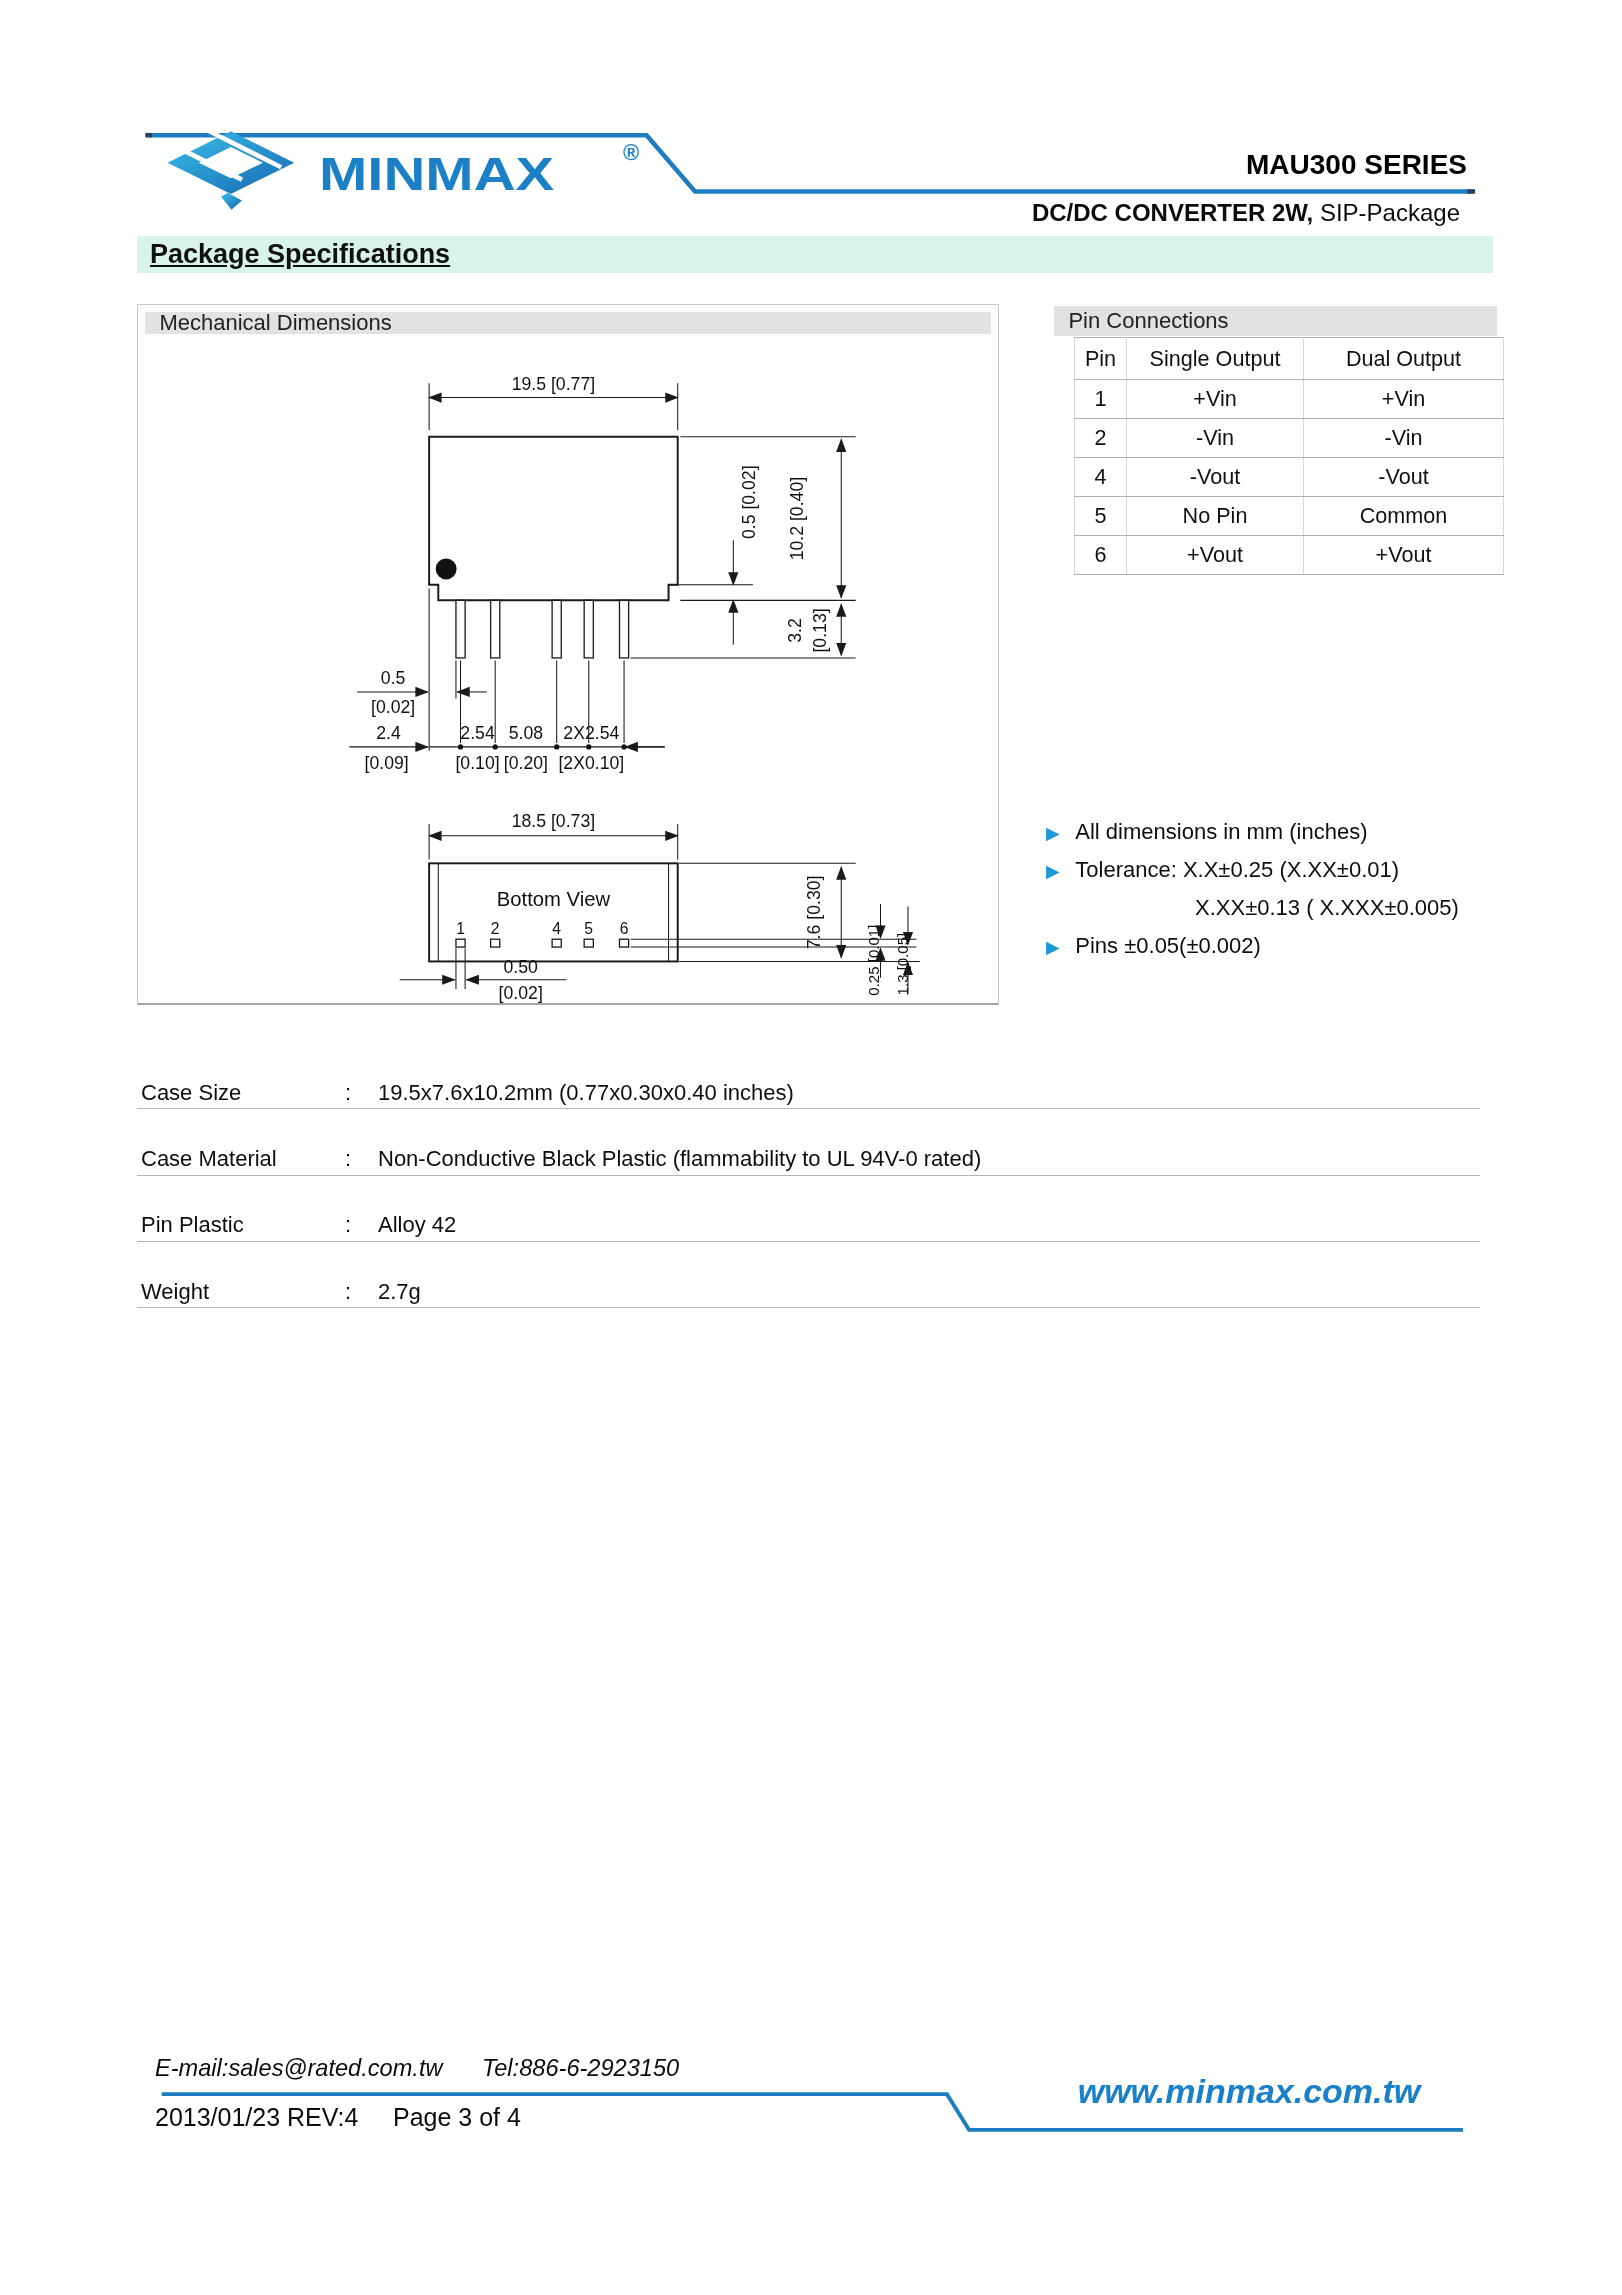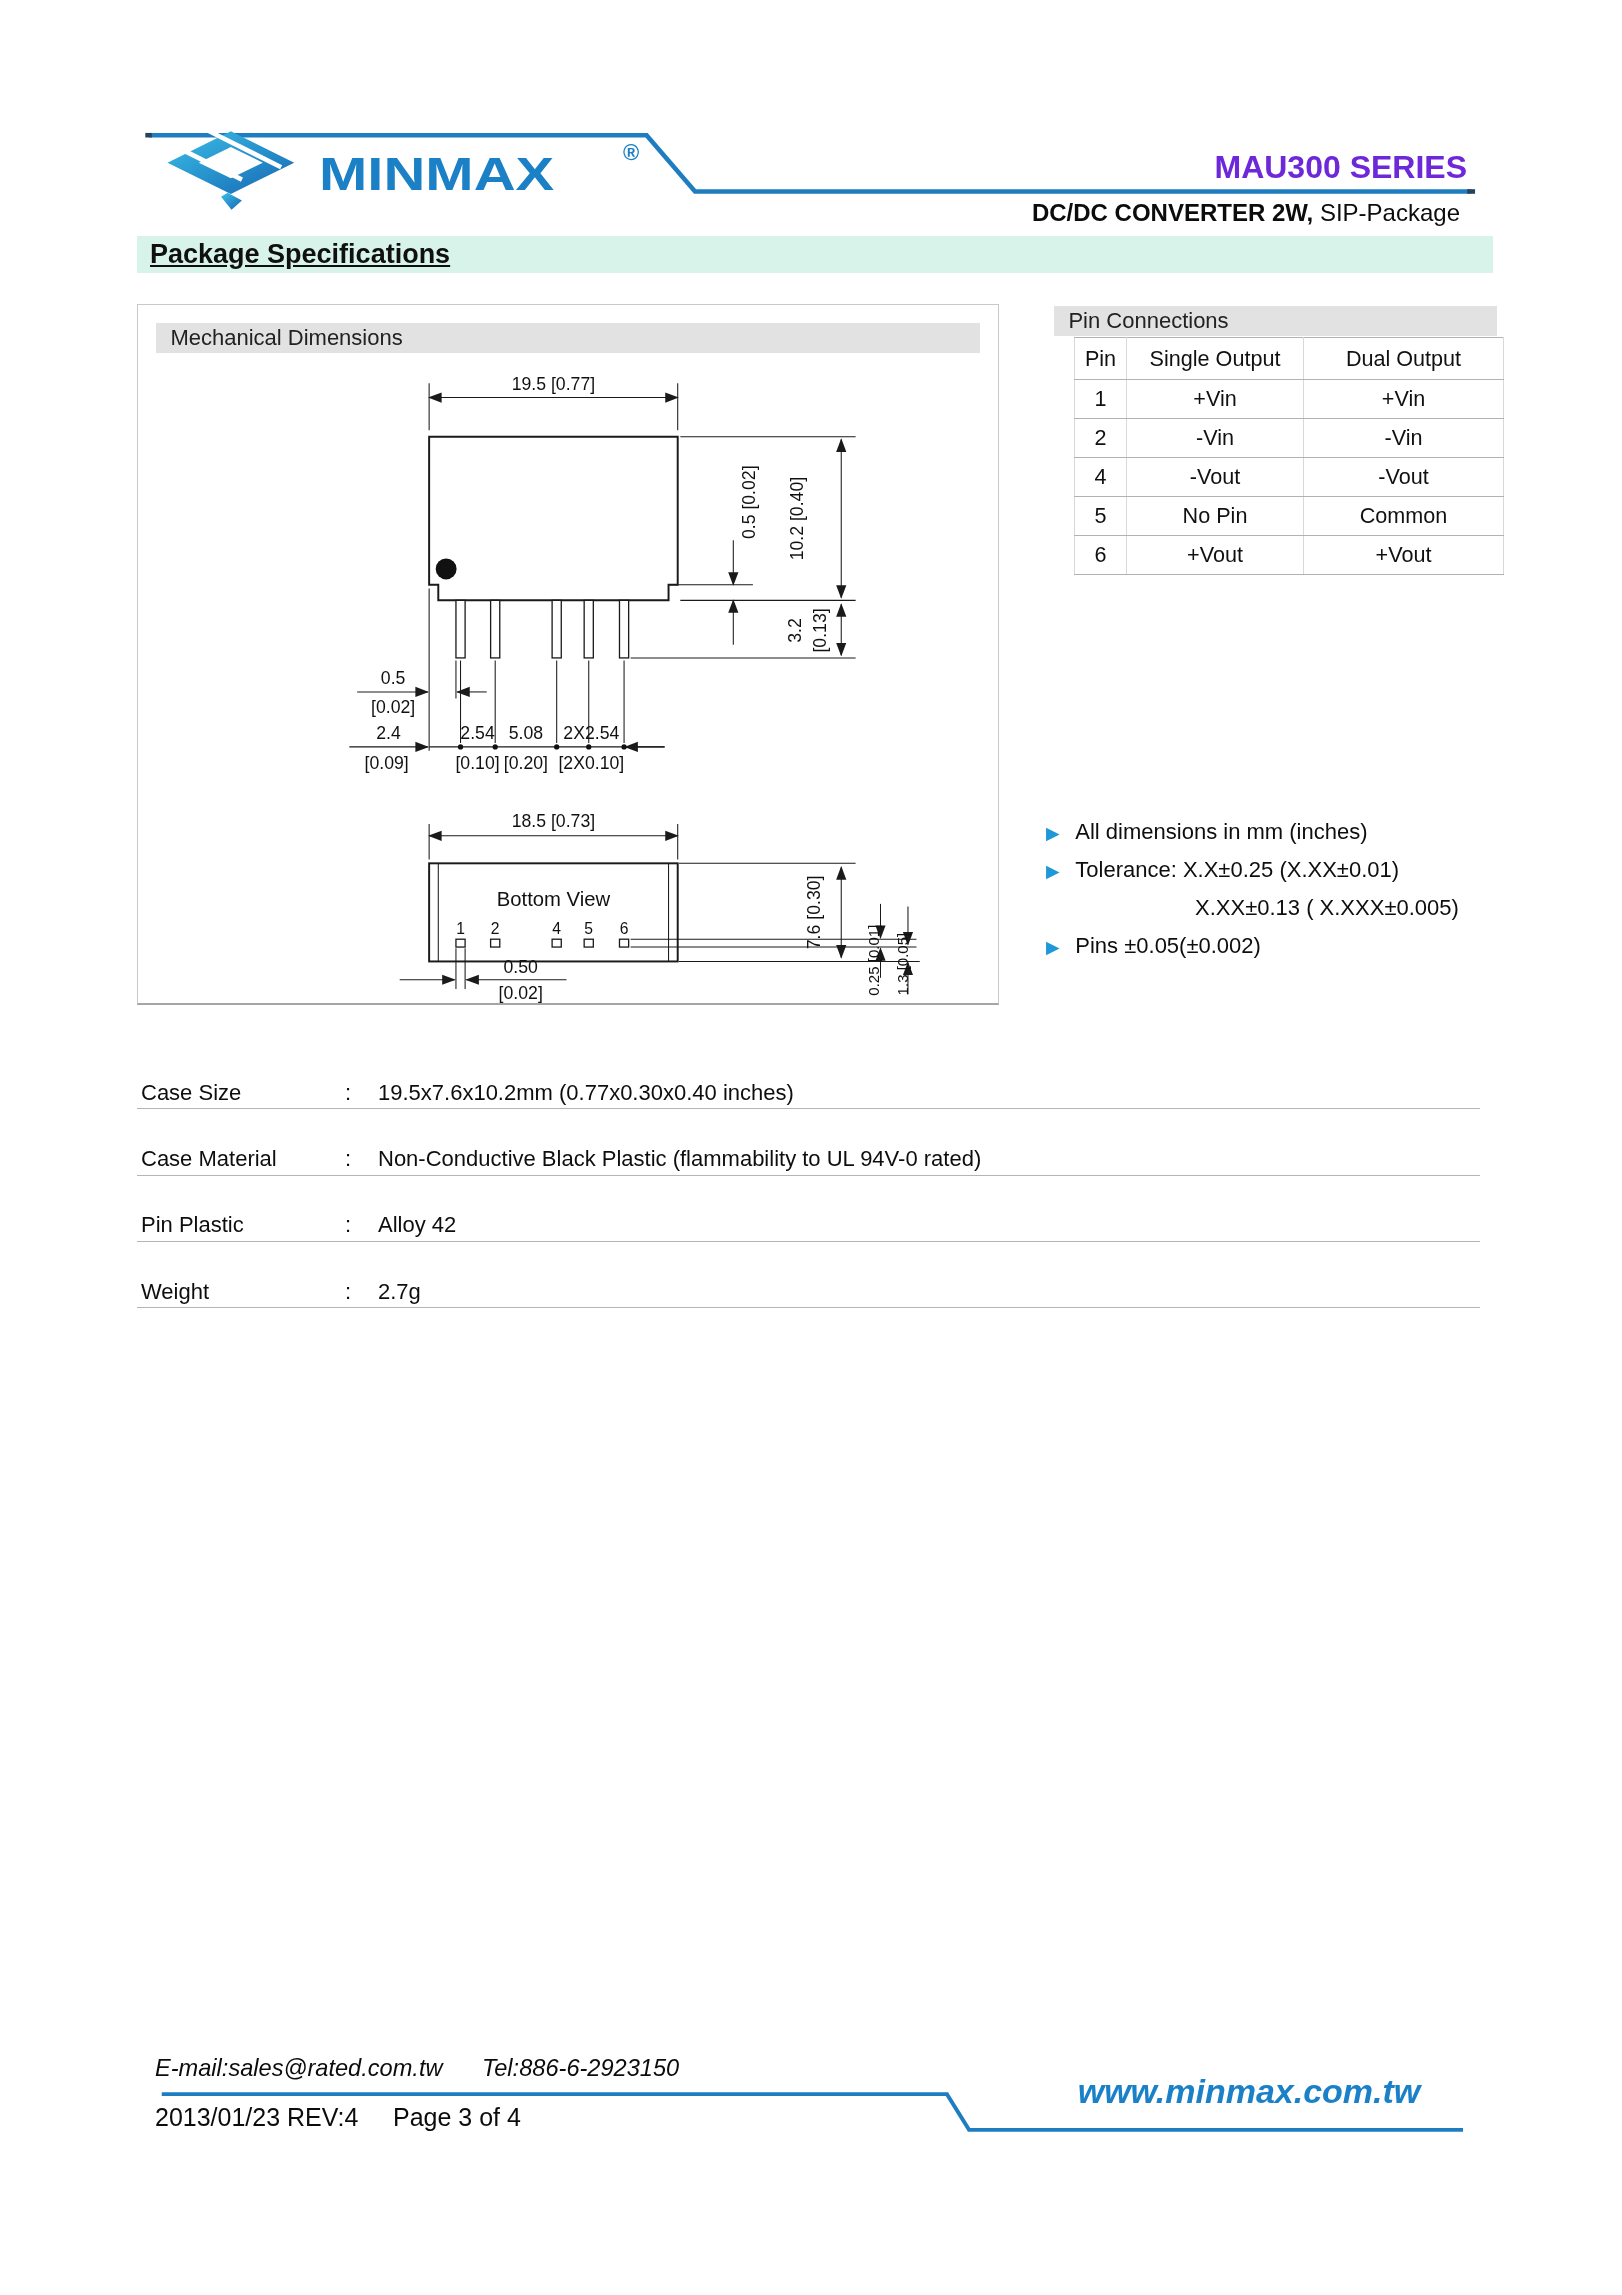--- a/index.html
+++ b/index.html
@@ -1,21 +1,21 @@
 <!DOCTYPE html>
 <html style="font-size:10.5px"><head>
 <meta charset="utf-8">
 <style>
   html,body{margin:0;padding:0;background:#ffffff;font-family:"Liberation Sans",sans-serif;}
   #page{position:relative;width:1622px;height:2295px;background:#fff;overflow:hidden;}
   .abs{position:absolute;}
   
   .brand-text{font-weight:bold;color:#1b80c6;font-size:58px;letter-spacing:0px;transform:scaleY(.80);transform-origin:top left;white-space:nowrap;}
   .brand-reg{font-weight:bold;color:#1b80c6;font-size:22px;}
-  .series-title{font-weight:bold;color:#6d28d9;font-size:32px;white-space:nowrap;}
+  .series-title{font-weight:bold;color:#000000;font-size:28px;white-space:nowrap;}
   .subtitle{font-size:24px;color:#0c0c0c;white-space:nowrap;}
   .subtitle b{font-weight:bold;text-align:center;}
   
   .bar-mint{background:#d8f3ea;display:flex;align-items:center;padding-left:13px;font-weight:bold;font-size:27px;color:#101010;}
   .bar-gray{background:#e2e2e2;display:flex;align-items:center;padding-left:14.4px;font-size:22px;color:#222;}
   
   .mech-box{border:1.3px solid #c9c9c9;border-bottom:2px solid #a6a6a6;background:#fff;}
   
   table.pin{border-collapse:collapse;background:#fff;font-size:21.6px;color:#111;table-layout:fixed;}
   table.pin th,table.pin td{border-top:1.3px solid #b2b2b2;border-bottom:1.3px solid #b2b2b2;border-left:1.3px solid #d8d8d8;border-right:1.3px solid #d8d8d8;text-align:center;font-weight:normal;padding:0;}
@@ -71,21 +71,21 @@
   <div class="abs brand-reg" style="left:623px;top:140px;">®</div>
 
   <div class="abs series-title" style="right:155px;top:149px;">MAU300 SERIES</div>
   <div class="abs subtitle" style="right:162px;top:199px;">
     <b>DC/DC CONVERTER 2W,</b><span> SIP-Package</span>
   </div>
 
   <div class="abs bar-mint" style="left:137px;top:236px;width:1343px;height:37px;text-decoration:underline;">Package Specifications</div>
 
   <div class="abs mech-box" style="left:137px;top:304px;width:860px;height:698px;">
-    <div class="bar-gray" style="height:30px;margin:18px;">Mechanical Dimensions</div>
+    <div class="bar-gray" style="height:22px;margin:7px;">Mechanical Dimensions</div>
   </div>
 
   <svg class="abs" style="left:141px;top:340px;overflow:visible;" width="851" height="662" viewBox="0 0 1300 1012">
     <defs>
       <marker id="ah" markerWidth="13" markerHeight="13" viewBox="0 0 12 12" refX="11" refY="6" orient="auto-start-reverse">
         <path d="M0,1.5 L12,6 L0,10.5 Z" fill="#1a1a1a"></path>
       </marker>
     </defs>
 
     <g>

